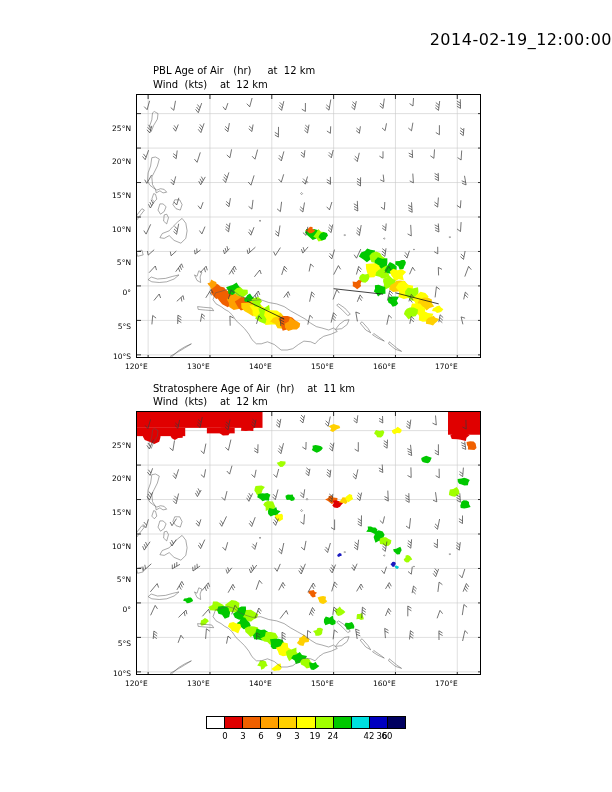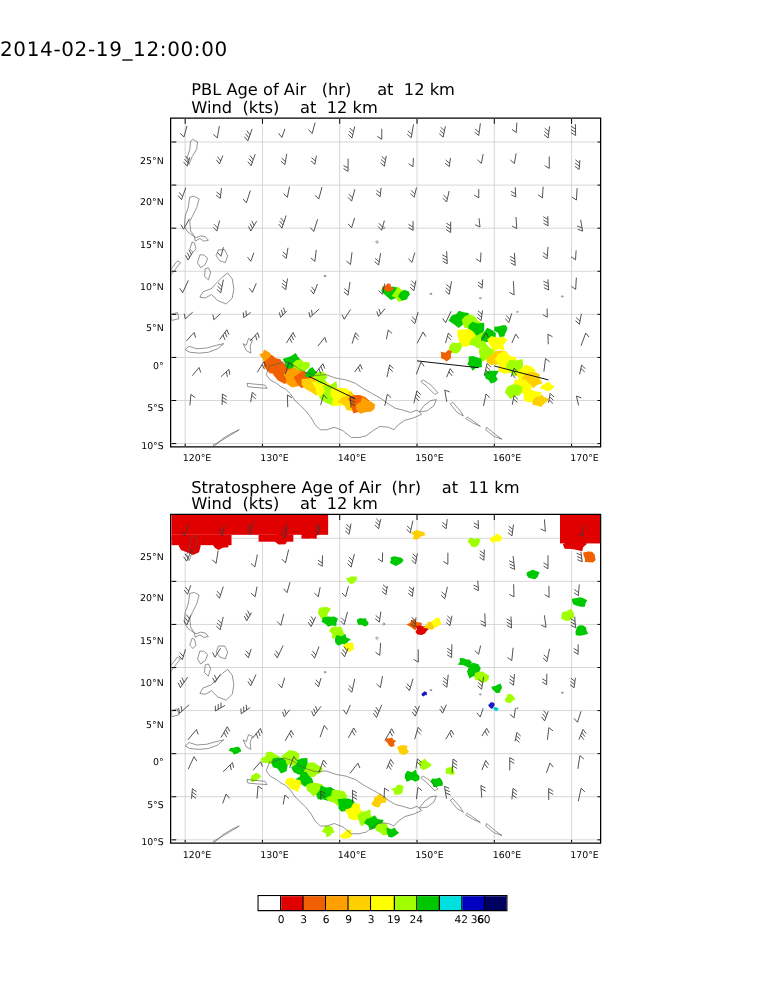--- a/index.html
+++ b/index.html
@@ -18,28 +18,28 @@
   #page {
     position: relative;
     width: 612px;
     height: 792px;
   }
   .title {
     position: absolute;
     top: 30px;
     left: 0;
     width: 612px;
-    text-align: left;
+    text-align: right;
     font-size: 16px;
     letter-spacing: 0.5px;
     color: #000;
   }
   .panel-label {
     position: absolute;
-    font-size: 13px;
+    font-size: 10px;
     white-space: pre;
     color: #000;
     padding-left: 18px;
   }
   .plot-frame {
     position: absolute;
     border: 1px solid #000;
     box-sizing: border-box;
     background: #ffffff;
     overflow: hidden;
@@ -47,21 +47,21 @@
   .tick-label-y {
     position: absolute;
     font-size: 7.5px;
     text-align: right;
     color: #000;
     white-space: pre;
   }
   .tick-label-x {
     position: absolute;
     font-size: 7.5px;
-    text-align: right;
+    text-align: left;
     color: #000;
     white-space: pre;
   }
   svg.overlay {
     position: absolute;
     top: 0;
     left: 0;
     overflow: visible;
   }
   .coast {

